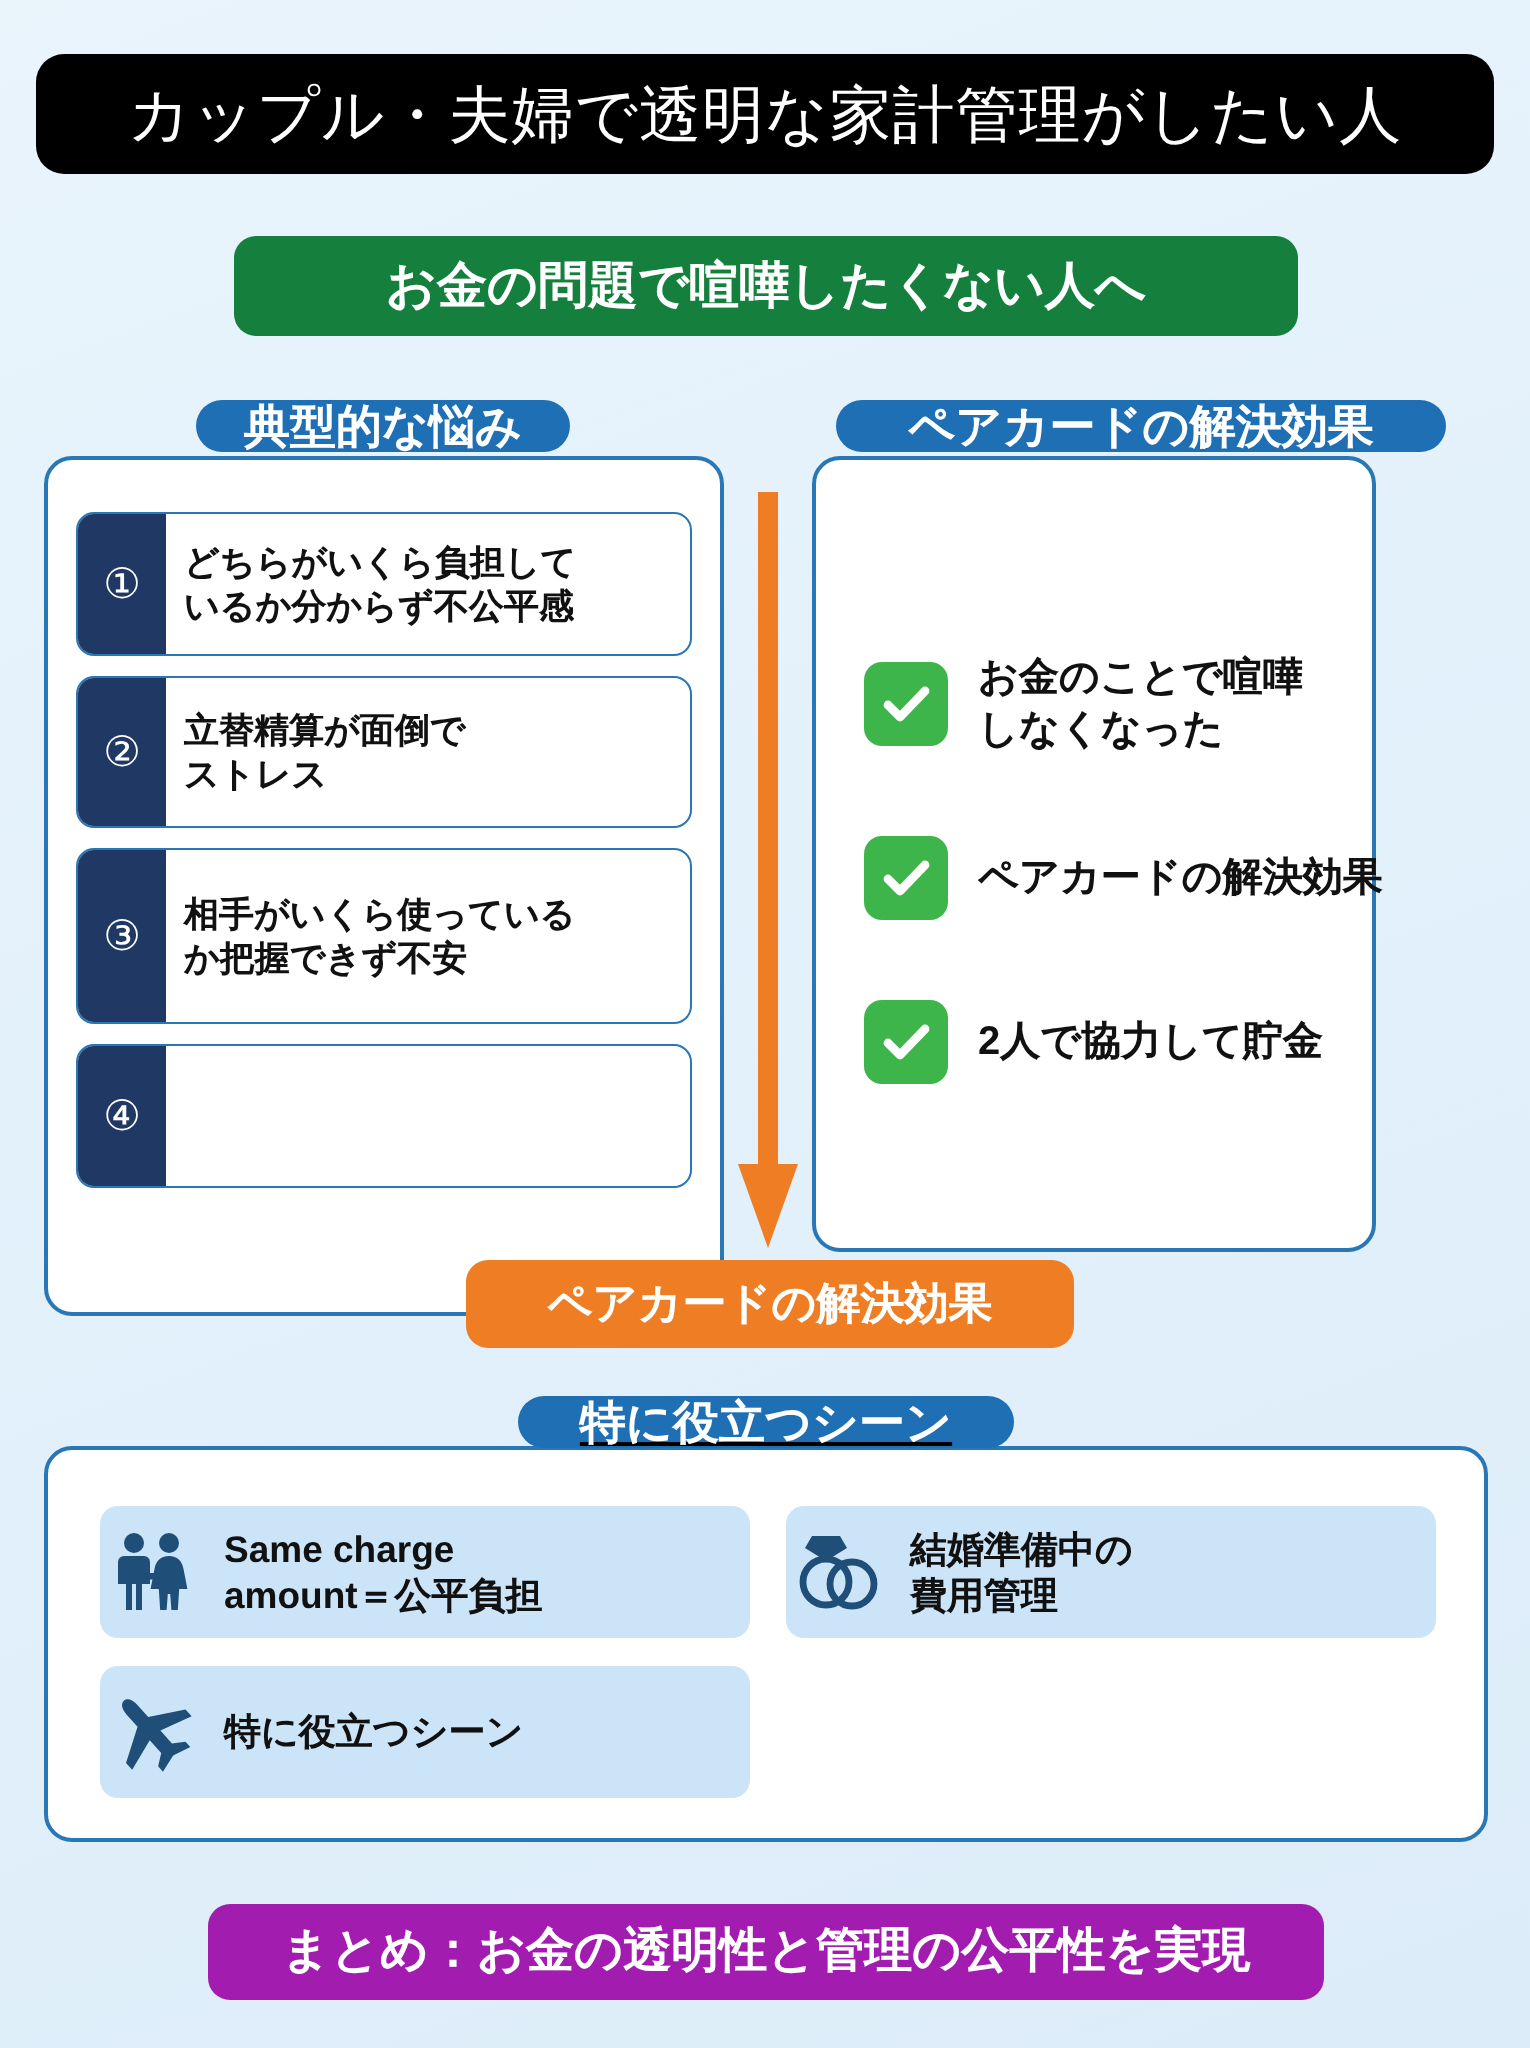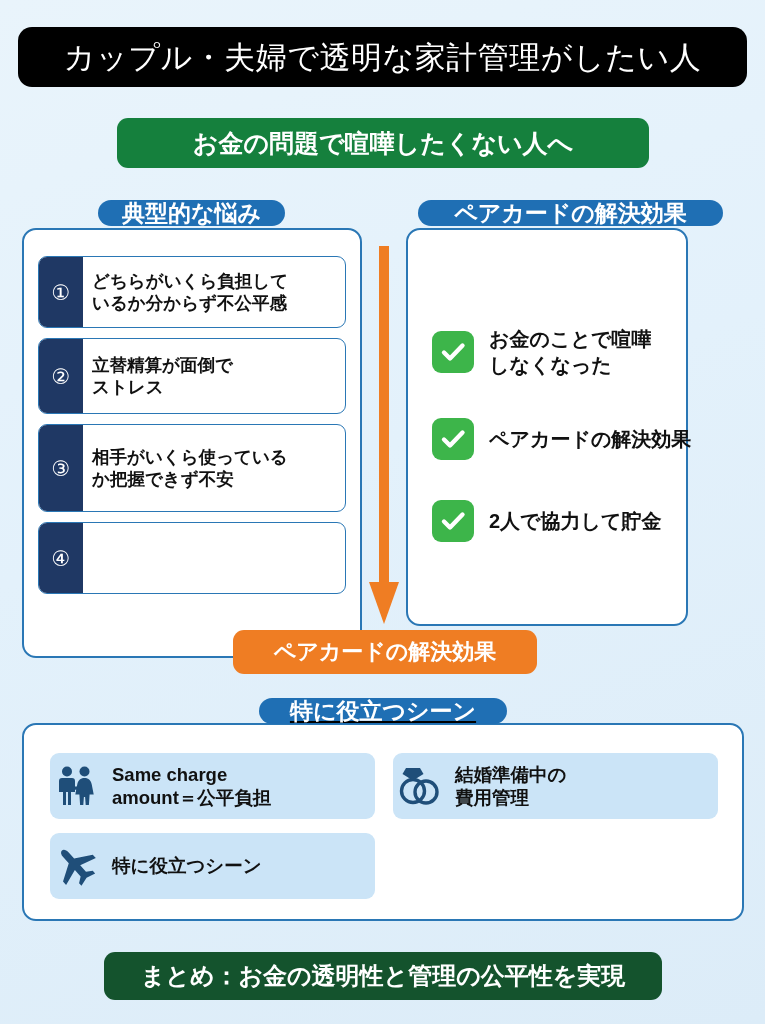--- a/index.html
+++ b/index.html
@@ -279,21 +279,21 @@
     line-height: 1.25;
   }
 
   
   #summary-banner {
     position: absolute;
     left: 104px;
     top: 952px;
     width: 558px;
     height: 48px;
-    background: #14532d;
+    background: #a21caf;
     border-radius: 11px;
     display: flex;
     align-items: center;
     justify-content: center;
     box-sizing: border-box;
   }
   #summary-banner span {
     color: #ffffff;
     font-size: 24px;
     font-weight: bold;

